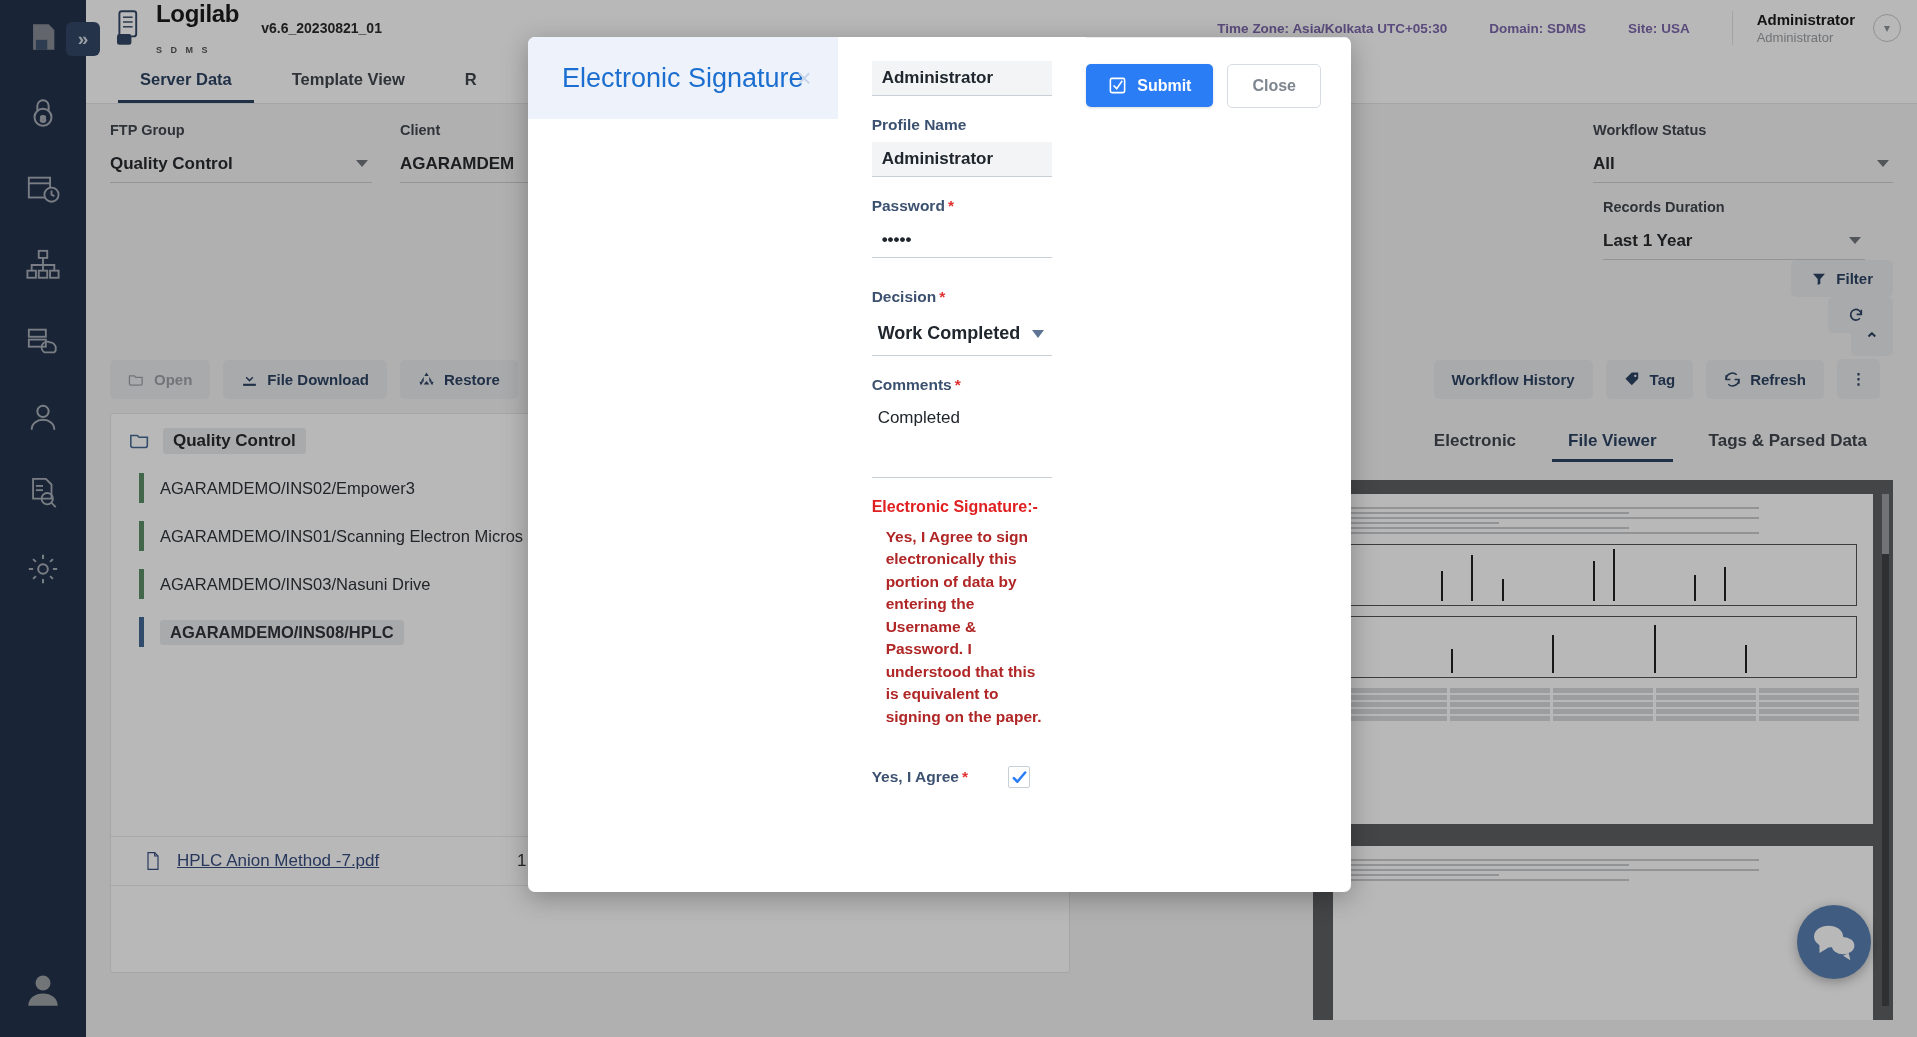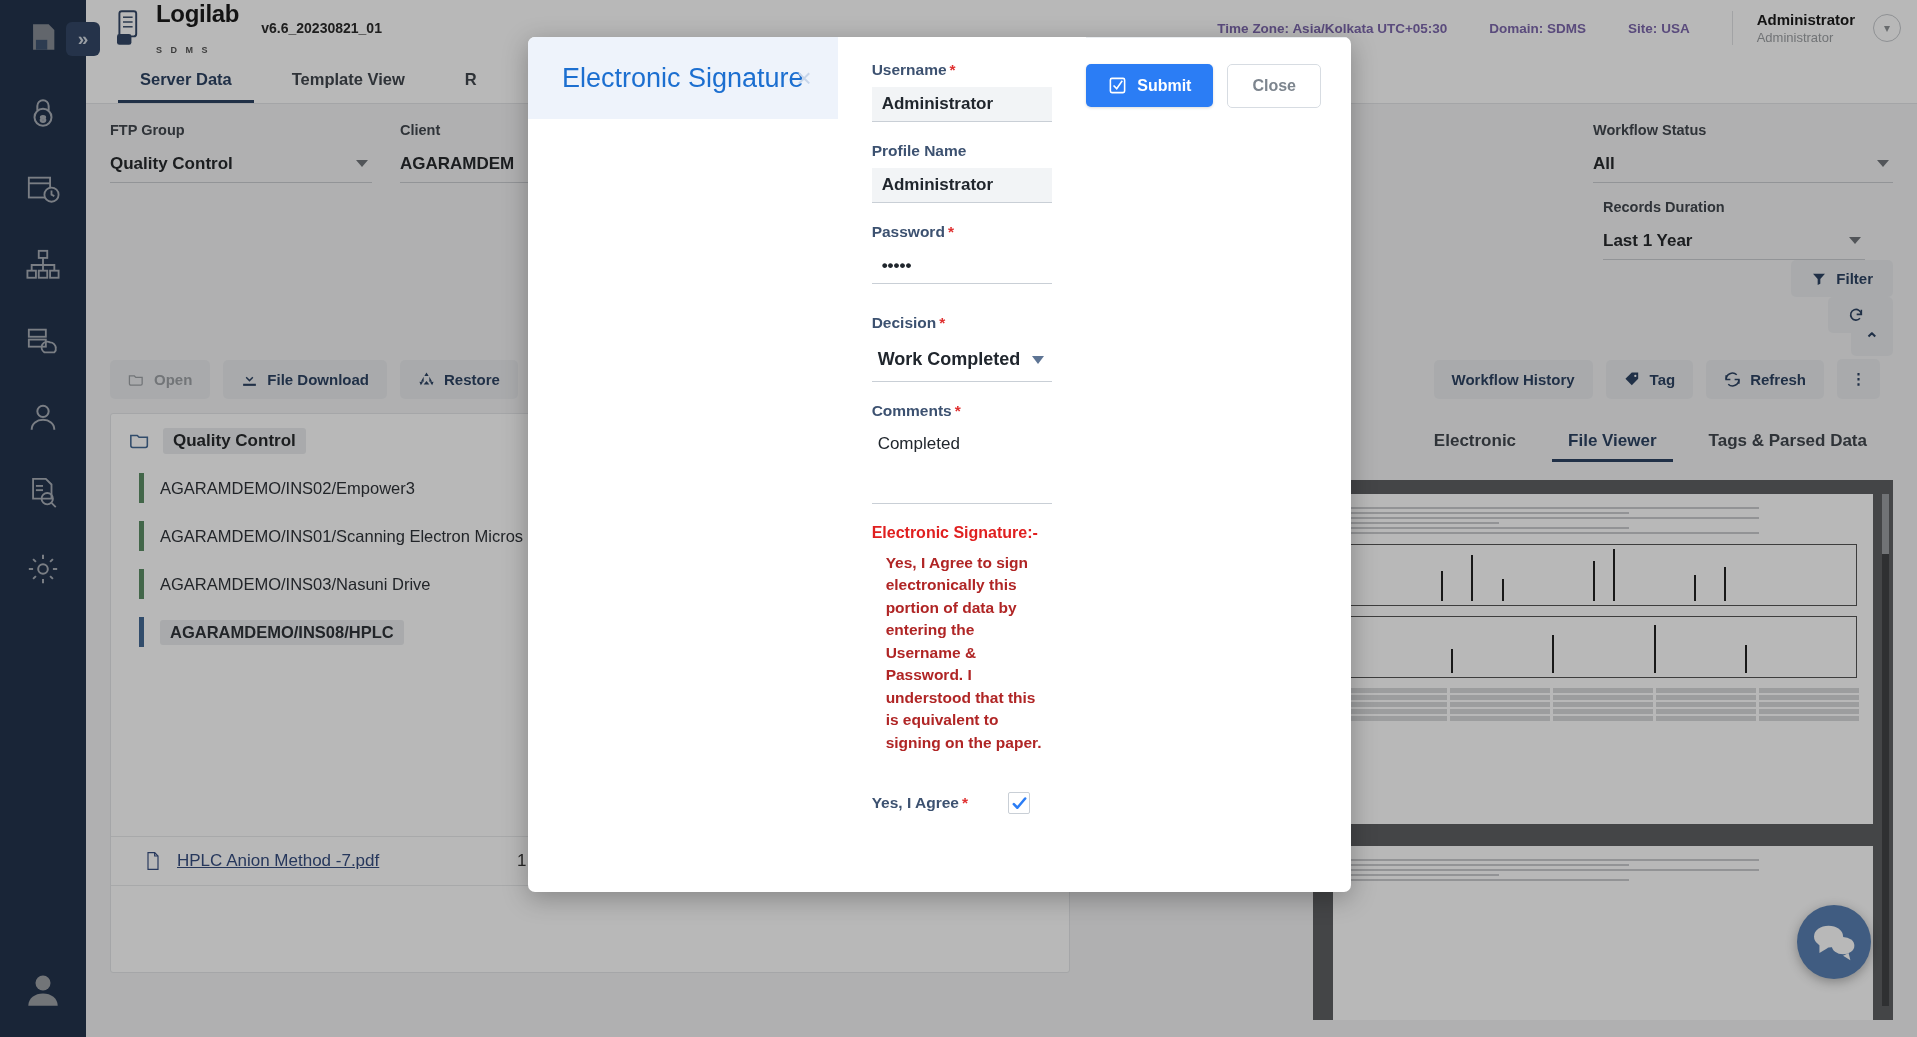--- a/index.html
+++ b/index.html
@@ -716,23 +716,20 @@
 
   <div class="modal">
     <div class="modal-head">
       <div class="modal-title">Electronic Signature</div>
       <div class="modal-close">×</div>
     </div>
 
     <div class="modal-body">
 
       <div class="field">
-        <div class="f-label">
-          <span>Username</span><span class="req">*</span>
-        </div>
         <div class="f-input">Administrator</div>
       </div>
 
       <div class="field">
         <div class="f-label">Profile Name</div>
         <div class="f-input">Administrator</div>
       </div>
 
       <div class="field">
         <div class="f-label">

